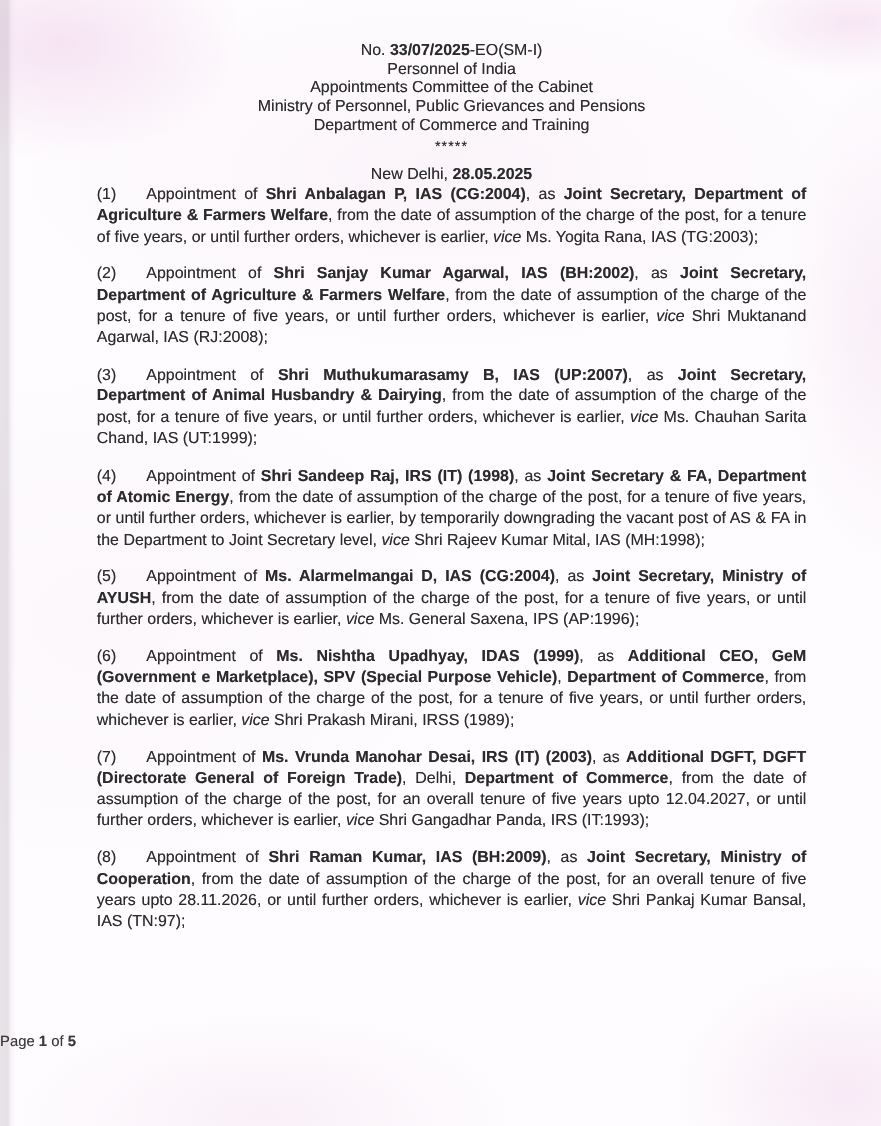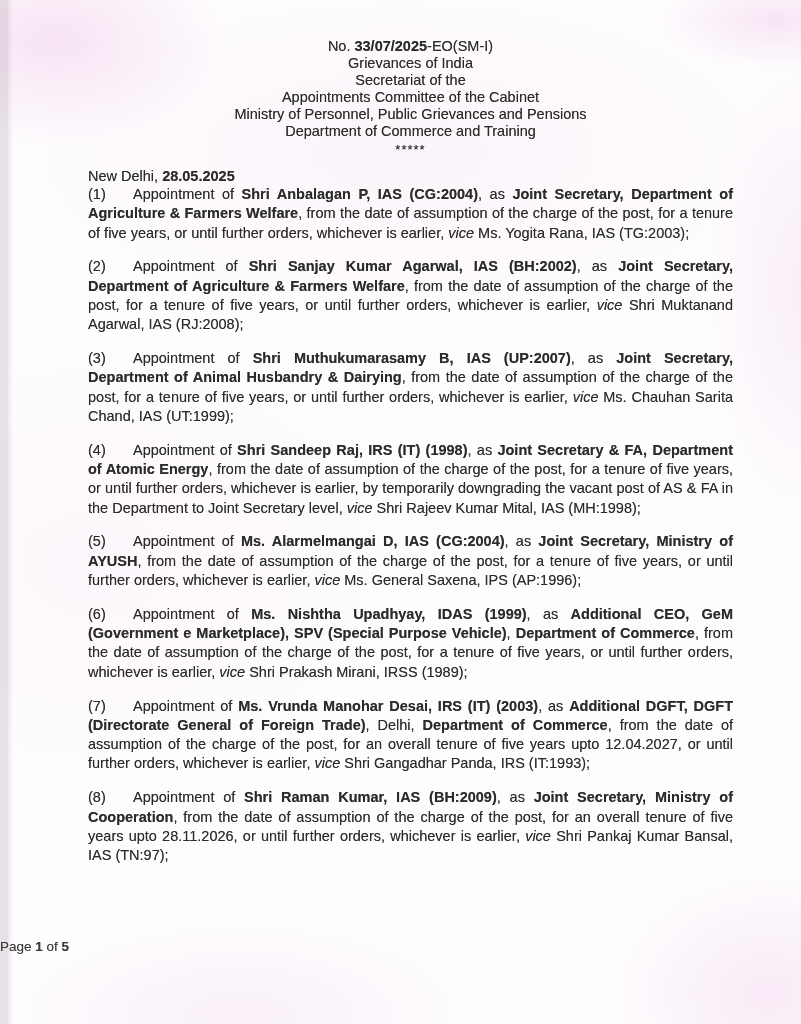--- a/index.html
+++ b/index.html
@@ -36,21 +36,21 @@
   .hdr .line { line-height: 17px; }
   b { font-weight: 700; }
   i { }
   .stars {
     line-height: 13px;
     font-size: 13px;
     letter-spacing: 1px;
     margin-top: 3px;
   }
   .dateline {
-    text-align: left;
+    text-align: center;
     margin-top: 11px;
     line-height: 18px;
   }
   p.para {
     margin: 0 0 14px 0;
     text-align: justify;
   }
   p.intro {
     margin-top: 15px;
     text-indent: 62px;
@@ -74,22 +74,21 @@
 </style>
 </head>
 <body>
 
 <div class="page">
   <div class="content">
 
     <div class="hdr">
       <div class="line"><span>No. </span><b>33/07/2025</b><span>-EO(SM-I)</span></div>
       <div id="org-lines">
-          <div class="line">Grievances of India</div>
-          <div class="line">Secretariat of the</div>
+          <div class="line">Personnel of India</div>
           <div class="line">Appointments Committee of the Cabinet</div>
           <div class="line">Ministry of Personnel, Public Grievances and Pensions</div>
           <div class="line">Department of Commerce and Training</div>
         </div>
       <div class="stars">*****</div>
     </div>
 
     <div class="dateline"><span>New Delhi, </span><b>28.05.2025</b></div>
 
 

